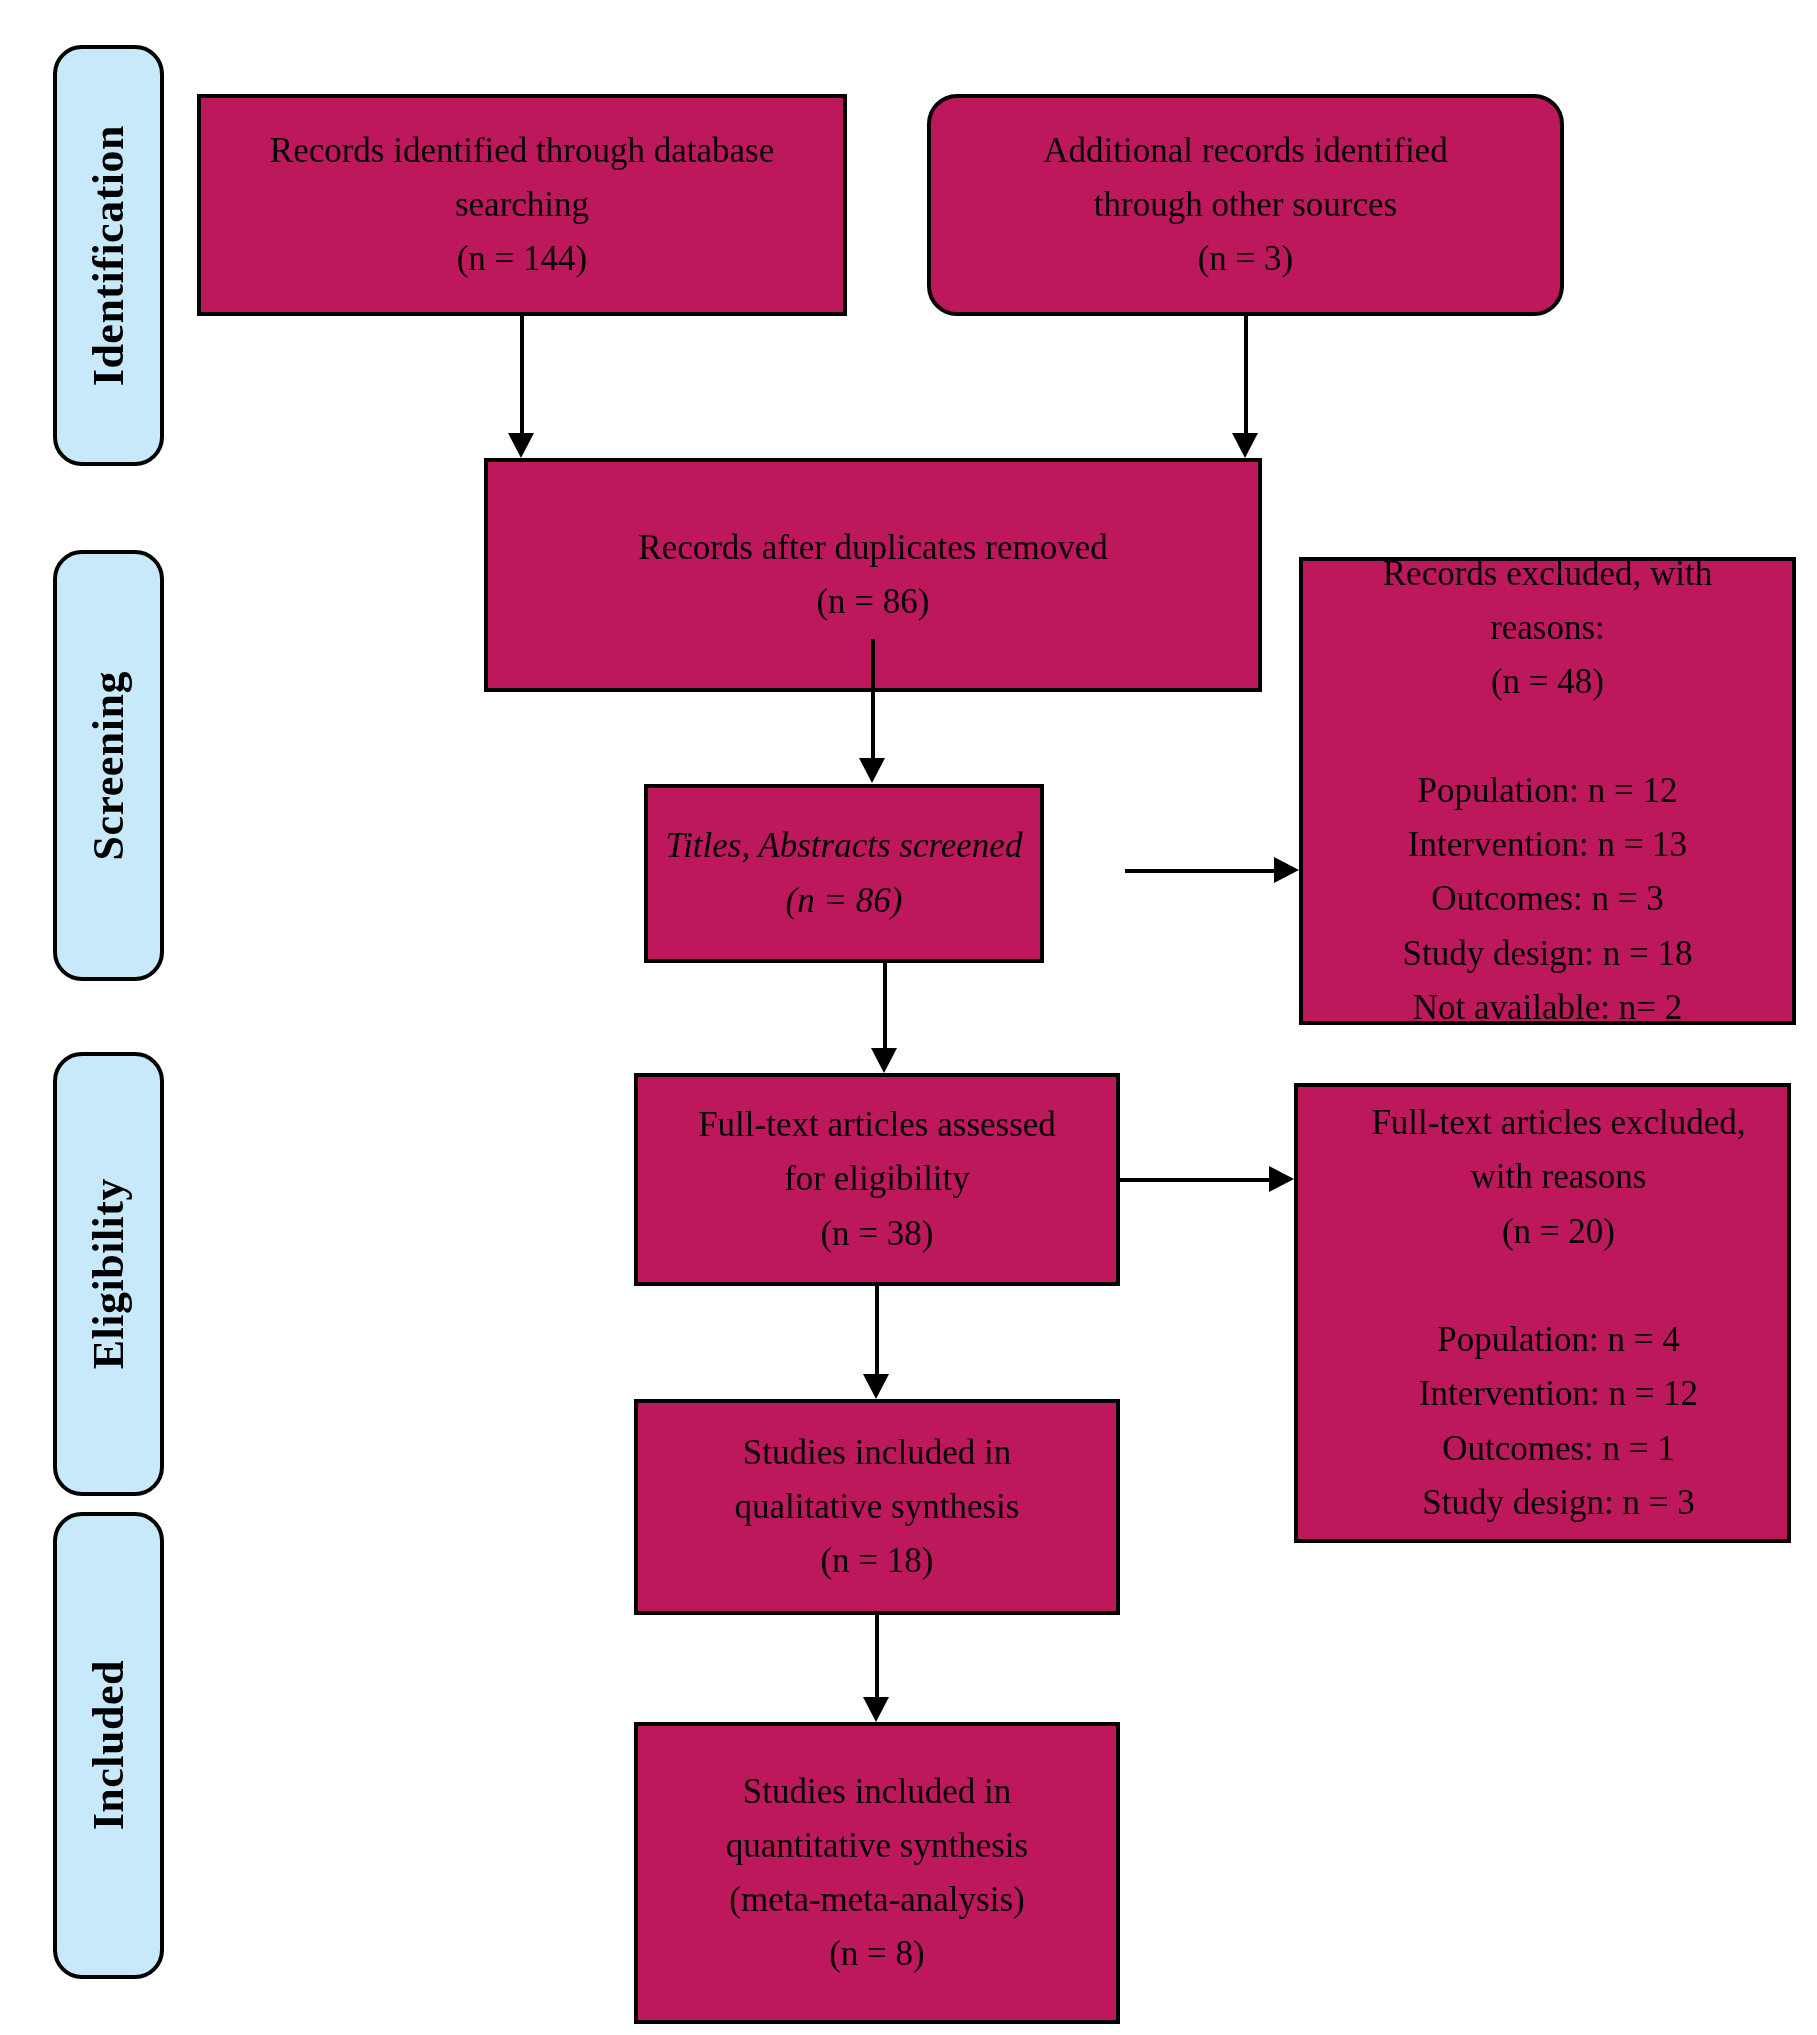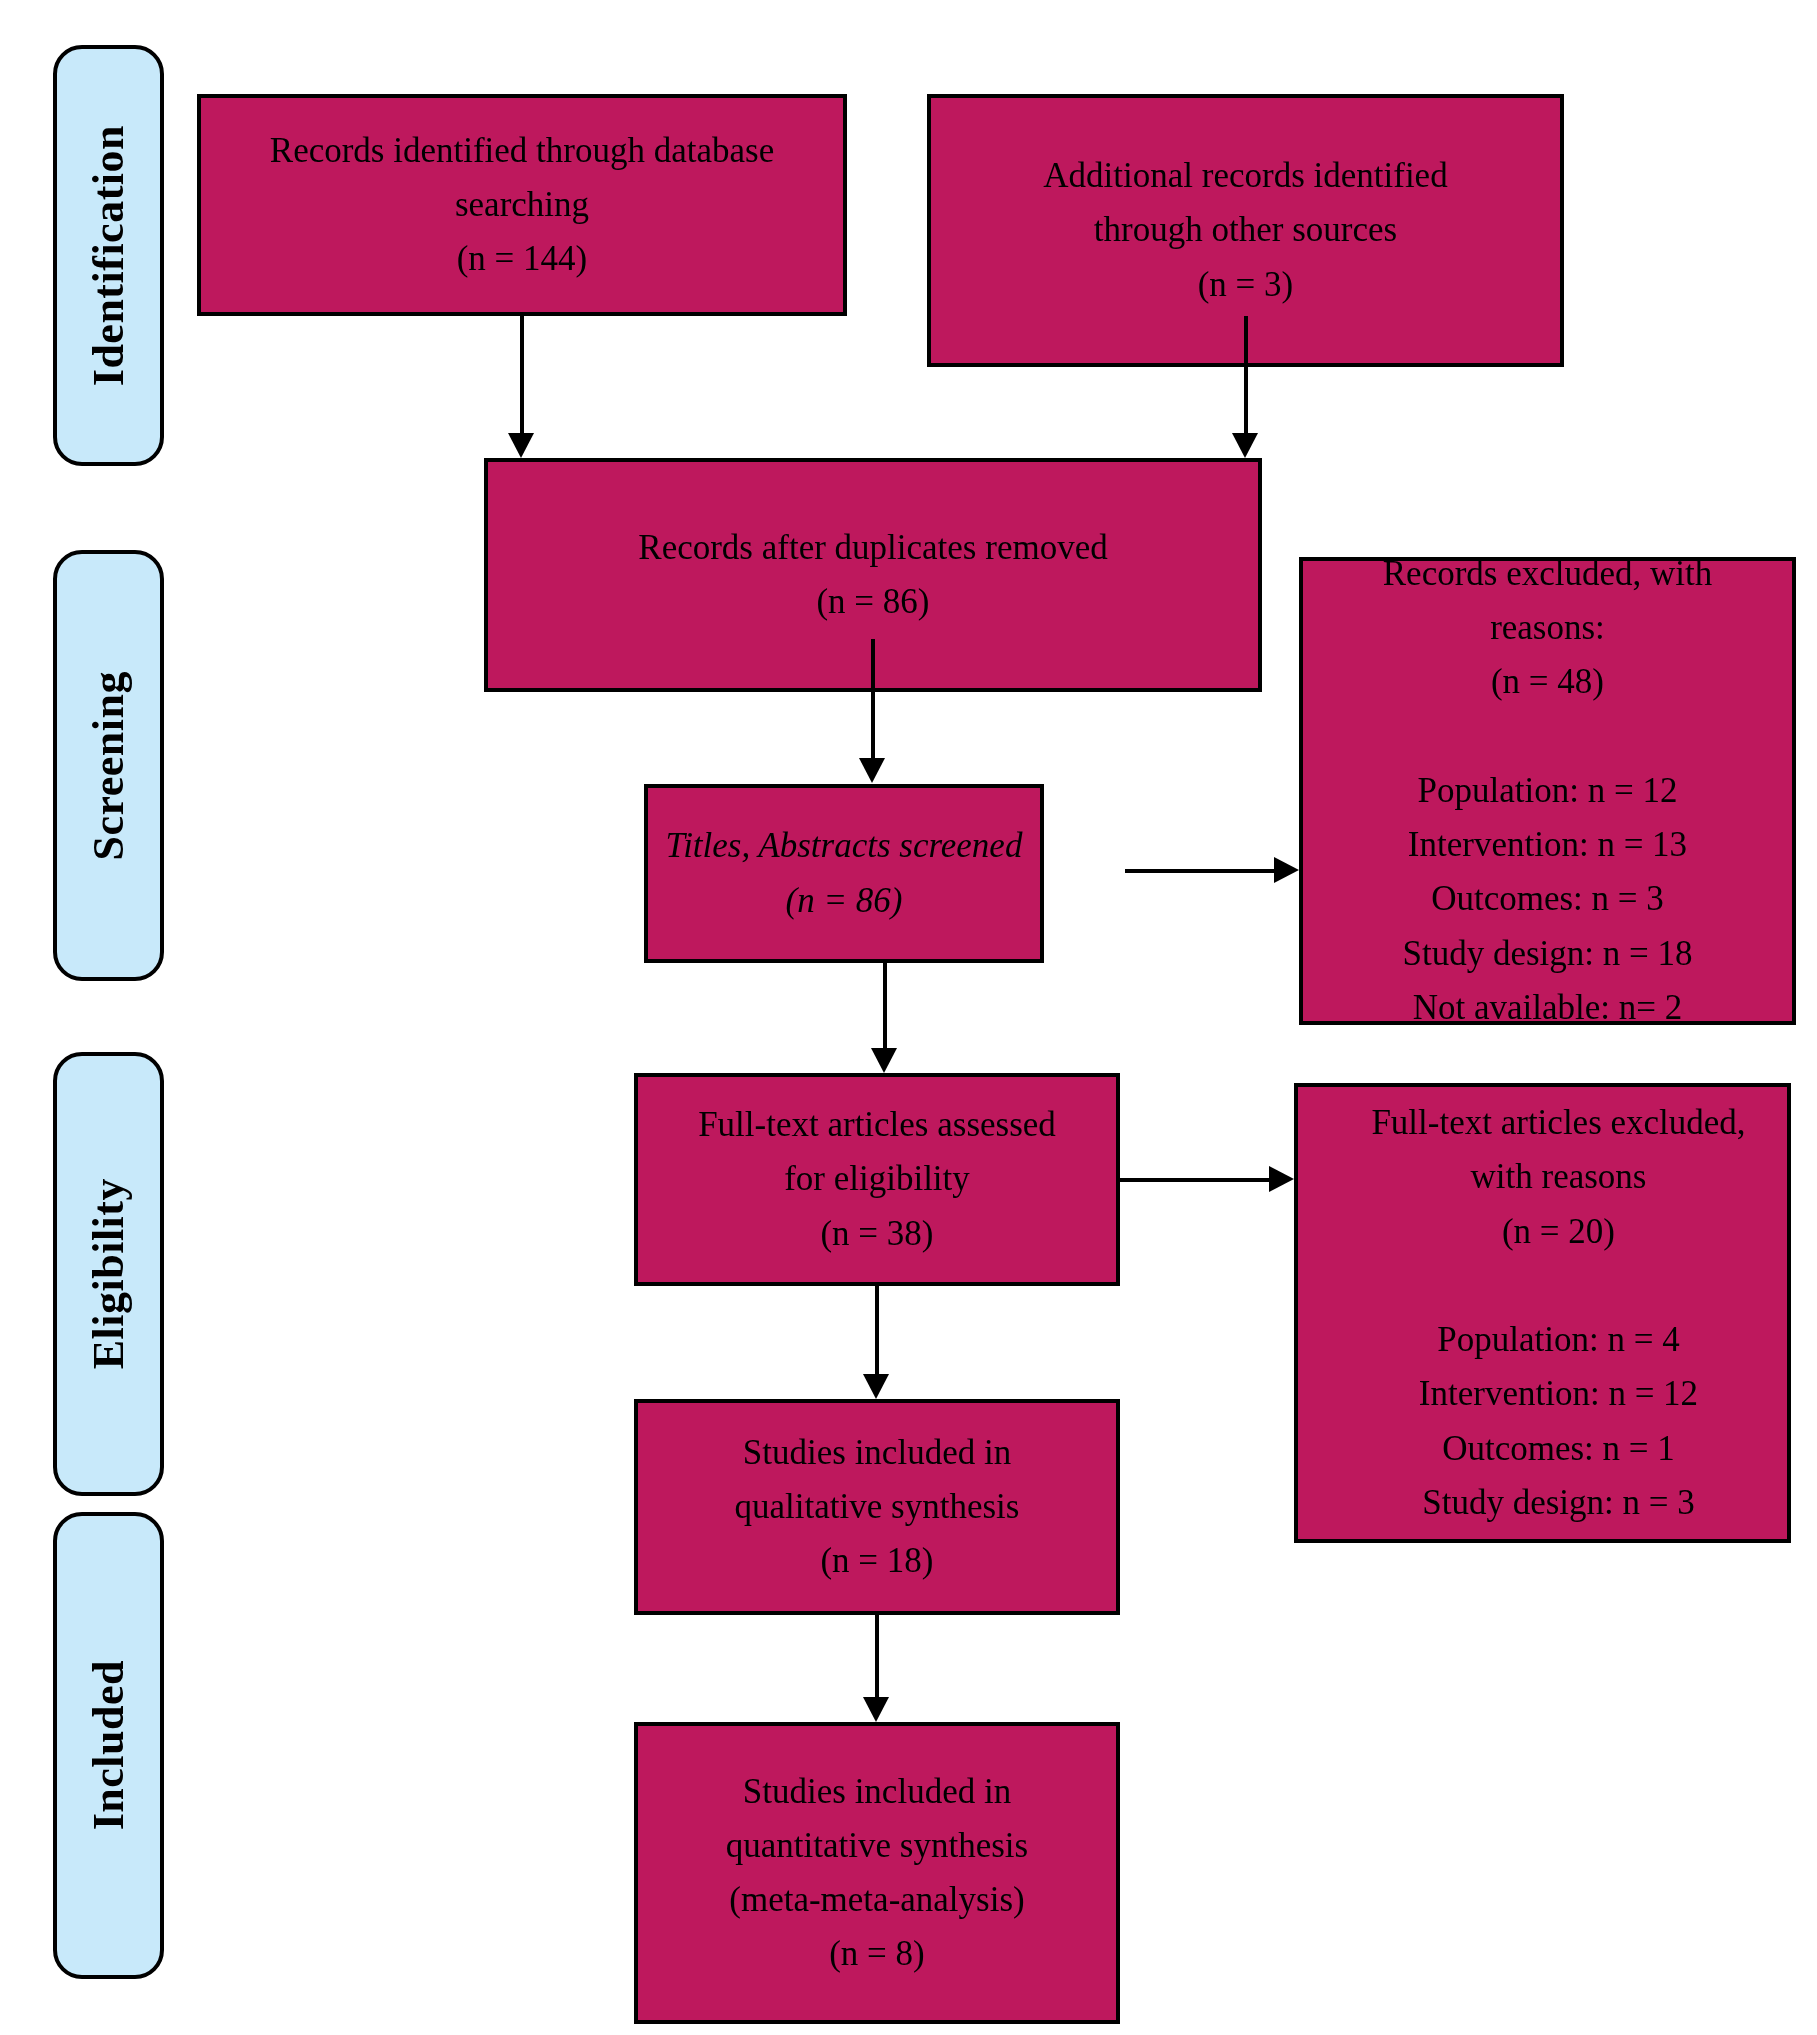--- a/index.html
+++ b/index.html
@@ -101,21 +101,21 @@
   <div class="stage" style="top: 1512px; height: 467px; background: rgb(200, 233, 250);">
     <span class="vtext">Included</span>
   </div>
 
   <div class="box" style="left:197px;top:94px;width:650px;height:222px;">
     <div class="box-text">Records identified through database
 searching
 (n = 144)</div>
   </div>
 
-  <div class="box" style="left:927px;top:94px;width:637px;height:273px;">
+  <div class="box" style="left:927px;top:94px;width:637px;height:222px;border-radius:30px;">
     <div class="box-text">Additional records identified
 through other sources
 (n = 3)</div>
   </div>
 
   <div class="box" style="left:484px;top:458px;width:778px;height:234px;">
     <div class="box-text">Records after duplicates removed
 (n = 86)</div>
   </div>
 

